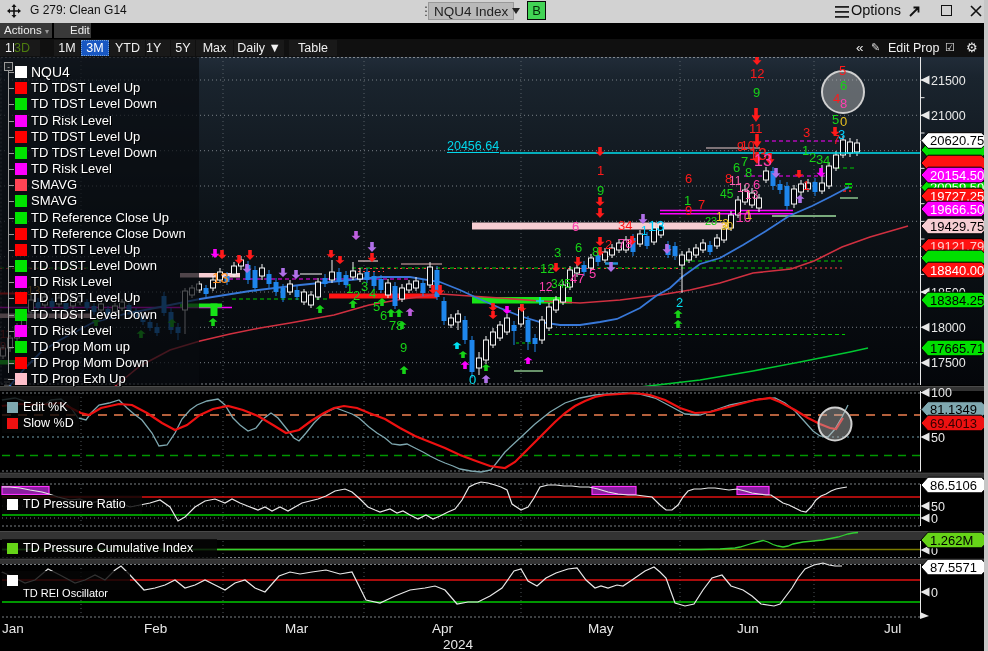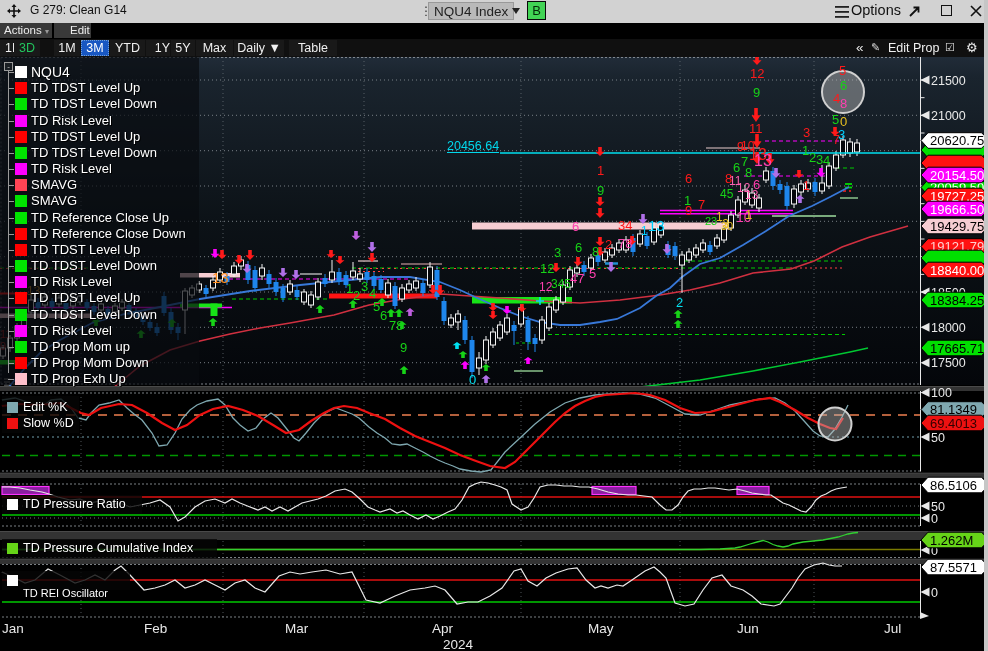--- a/index.html
+++ b/index.html
@@ -716,25 +716,25 @@
 
 <div style="position:absolute;left:984px;top:0;width:4px;height:651px;background:#c6c6c6"></div>
 
 <div style="position:absolute;left:0;top:23px;width:984px;height:16px;background:#000">
   <div style="position:absolute;left:0;top:0;width:52px;height:15px;background:#393939;color:#ececec;font-size:11.5px;padding-left:4px;line-height:15px">Actions <span style="color:#999;font-size:8px">▾</span></div>
   <div style="position:absolute;left:54px;top:0;width:37px;height:15px;background:#393939;color:#ececec;font-size:11.5px;padding-left:16px;line-height:15px">Edit <span style="color:#999;font-size:8px">▾</span></div>
 </div>
 
 <div style="position:absolute;left:0;top:39px;width:984px;height:18px;background:#101010">
   <div style="position:absolute;left:0;top:1px;width:26px;height:16px;background:#191919;color:#f0f0f0;font-size:12.5px;text-align:center;line-height:16px">1D</div>
-  <div style="position:absolute;left:14px;top:1px;width:26px;height:16px;background:#191919;color:#22c55e;font-size:12.5px;text-align:center;line-height:16px">3D</div>
+  <div style="position:absolute;left:14px;top:1px;width:26px;height:16px;background:#191919;color:#4d7c0f;font-size:12.5px;text-align:left;line-height:16px">3D</div>
   <div style="position:absolute;left:54px;top:1px;width:26px;height:16px;background:#191919;color:#f0f0f0;font-size:12.5px;text-align:center;line-height:16px">1M</div>
   <div style="position:absolute;left:81px;top:1px;width:28px;height:16px;background:#1857c2;border:1px dotted #6f9fd8;color:#fff;font-size:12.5px;text-align:center;line-height:15px">3M</div>
   <div style="position:absolute;left:110px;top:1px;width:35px;height:16px;background:#191919;color:#f0f0f0;font-size:12.5px;text-align:center;line-height:16px">YTD</div>
-  <div style="position:absolute;left:146px;top:1px;width:24px;height:16px;background:#191919;color:#f0f0f0;font-size:12.5px;text-align:right;line-height:16px">1Y</div>
+  <div style="position:absolute;left:146px;top:1px;width:24px;height:16px;background:#191919;color:#f0f0f0;font-size:12.5px;text-align:left;line-height:16px">1Y</div>
   <div style="position:absolute;left:171px;top:1px;width:24px;height:16px;background:#191919;color:#f0f0f0;font-size:12.5px;text-align:center;line-height:16px">5Y</div>
   <div style="position:absolute;left:196px;top:1px;width:37px;height:16px;background:#191919;color:#f0f0f0;font-size:12.5px;text-align:center;line-height:16px">Max</div>
   <div style="position:absolute;left:234px;top:1px;width:50px;height:16px;background:#191919;color:#f0f0f0;font-size:12.5px;text-align:center;line-height:16px">Daily ▼</div>
   <div style="position:absolute;left:289px;top:1px;width:48px;height:16px;background:#191919;color:#f0f0f0;font-size:12.5px;text-align:center;line-height:16px">Table</div>
   <div style="position:absolute;left:856px;top:1px;color:#e8e8e8;font-size:13.5px">«</div>
   <div style="position:absolute;left:871px;top:2px;color:#d8d8d8;font-size:11px">✎</div>
   <div style="position:absolute;left:888px;top:2px;color:#f0f0f0;font-size:12.5px">Edit Prop</div>
   <div style="position:absolute;left:945px;top:2px;color:#e8e8e8;font-size:11px">☑</div>
   <div style="position:absolute;left:966px;top:1px;color:#e8e8e8;font-size:13px">⚙</div>
 </div>

